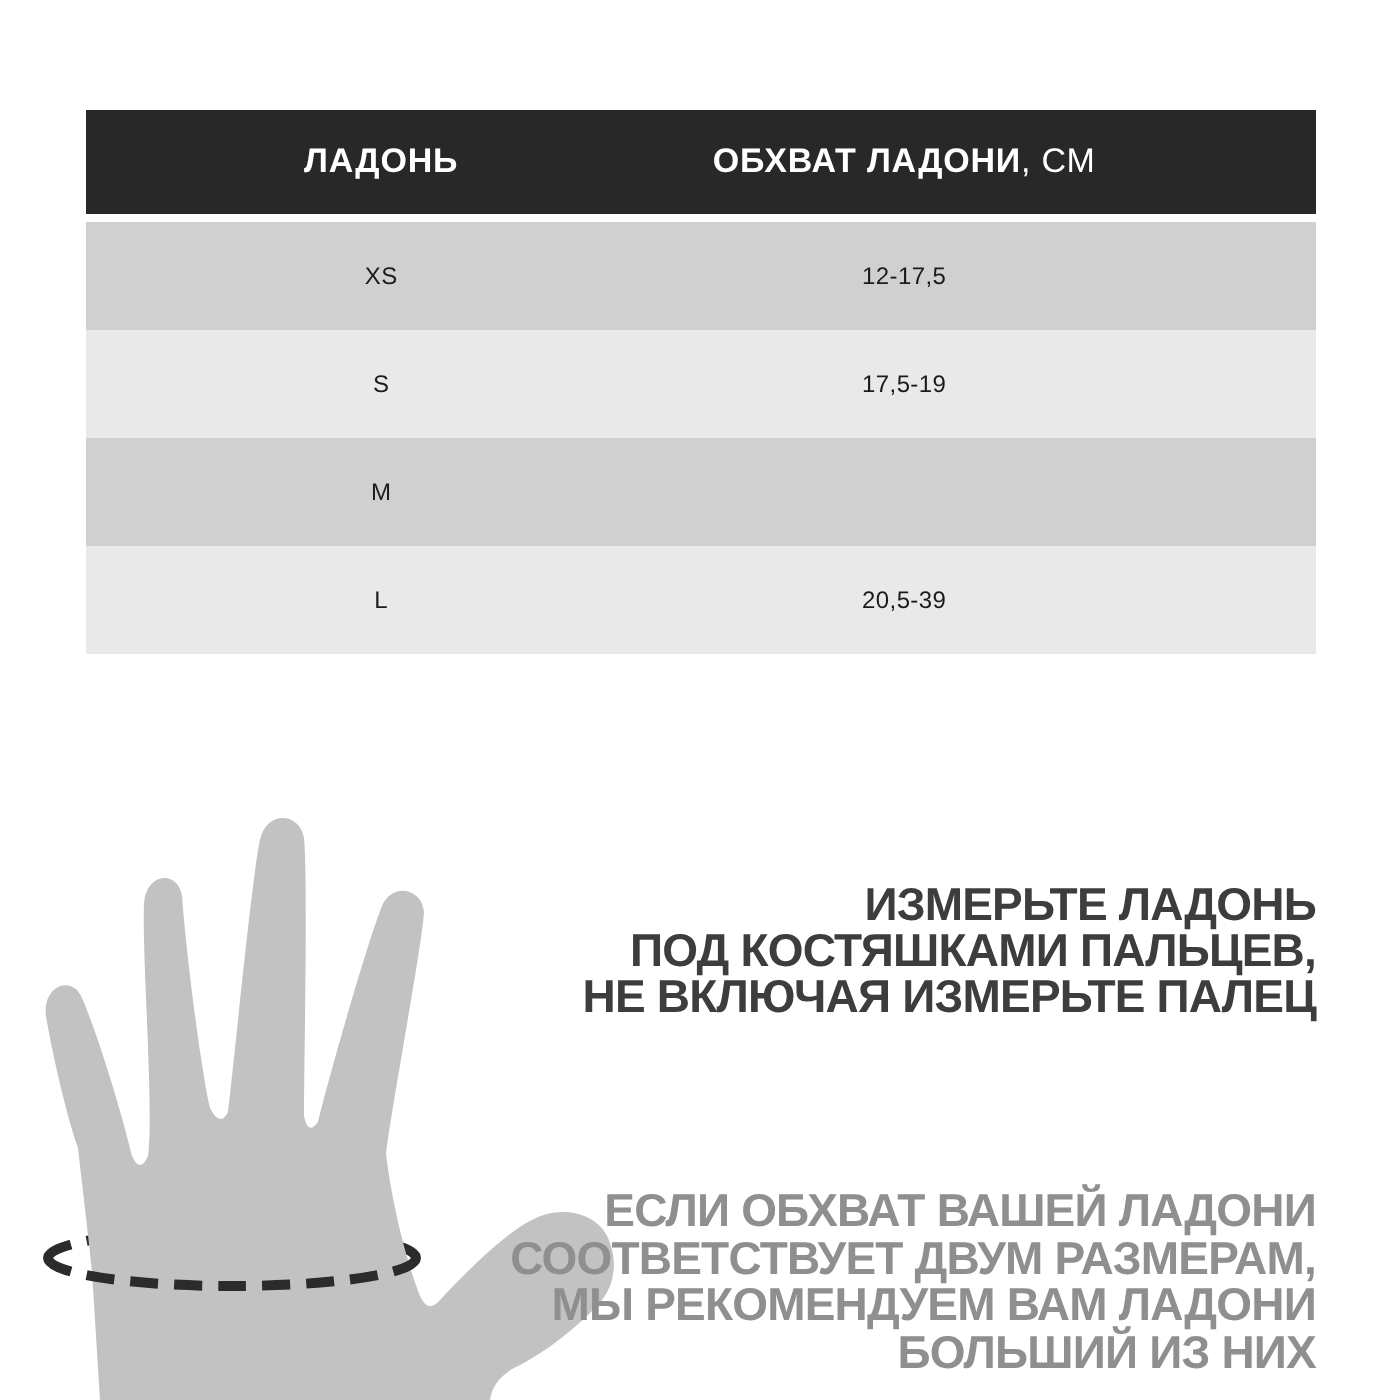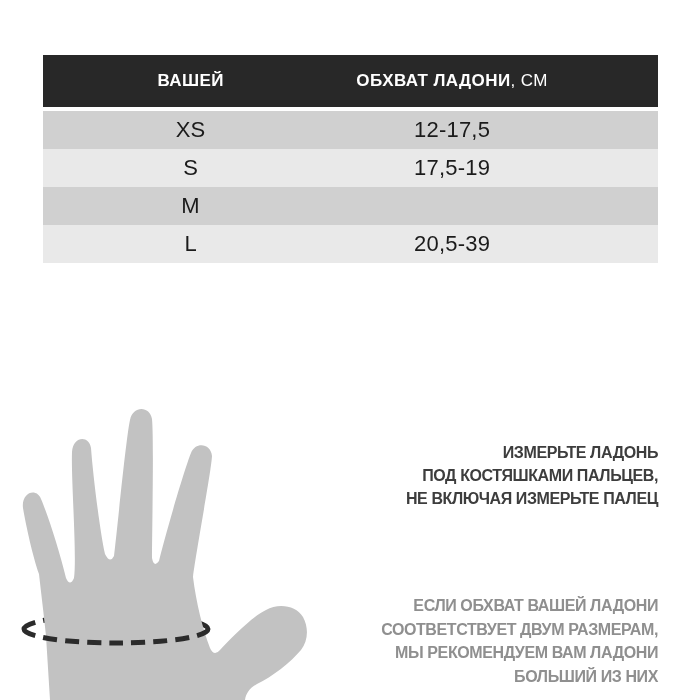--- a/index.html
+++ b/index.html
@@ -15,46 +15,46 @@
     background:var(--background);
   }
   
   .size-table{position:absolute; left:43px; top:55px; width:615px;}
   .thead{
     display:flex; height:52px; align-items:center;
     background:var(--header-bg); color:var(--header-text);
     font-size:17px; font-weight:700; letter-spacing:.4px;
     margin-bottom:4px;
   }
-  .trow{display:flex; height:38px; align-items:center; color:var(--row-text);
-    font-size:22px; font-weight:500; letter-spacing:.2px;}
+  .trow{display:flex; height:54px; align-items:center; color:var(--row-text);
+    font-size:12px; font-weight:500; letter-spacing:.2px;}
   .trow.dark{background:var(--row-dark);}
   .trow.light{background:var(--row-light);}
   .cell{text-align:center;}
   .c1{flex:0 0 48%;}
   .c2{flex:1 1 auto; padding-right:92px;}
   .unit{font-weight:400;}
   
   .note{position:absolute; right:42px; text-align:right;
-    font-weight:700; font-size:16px; line-height:23px; letter-spacing:-0.4px;}
+    font-weight:700; font-size:23px; line-height:23px; letter-spacing:-0.4px;}
   .note-measure{top:441px; color:var(--note-primary);}
   .note-choice{top:553px; color:var(--note-secondary); line-height:23.5px;margin-top:41px;}
   
   .hand-svg{position:absolute; left:0; top:390px;}
   .hand-shape{fill:var(--hand-fill);}
   .dash-arc{fill:none; stroke:var(--dash-stroke); stroke-width:5; stroke-dasharray:14 8;}
 </style>
 </head>
 <body>
 
 <div class="canvas">
 
   <div class="size-table">
     <div class="thead">
-      <div class="cell c1">ВАШЕЙ</div>
+      <div class="cell c1">ЛАДОНЬ</div>
       <div class="cell c2"><span>ОБХВАТ ЛАДОНИ</span><span class="unit">, СМ</span></div>
     </div>
 
     <div class="trow dark">
       <div class="cell c1">XS</div>
       <div class="cell c2">12-17,5</div>
     </div>
     <div class="trow light">
       <div class="cell c1">S</div>
       <div class="cell c2">17,5-19</div>

